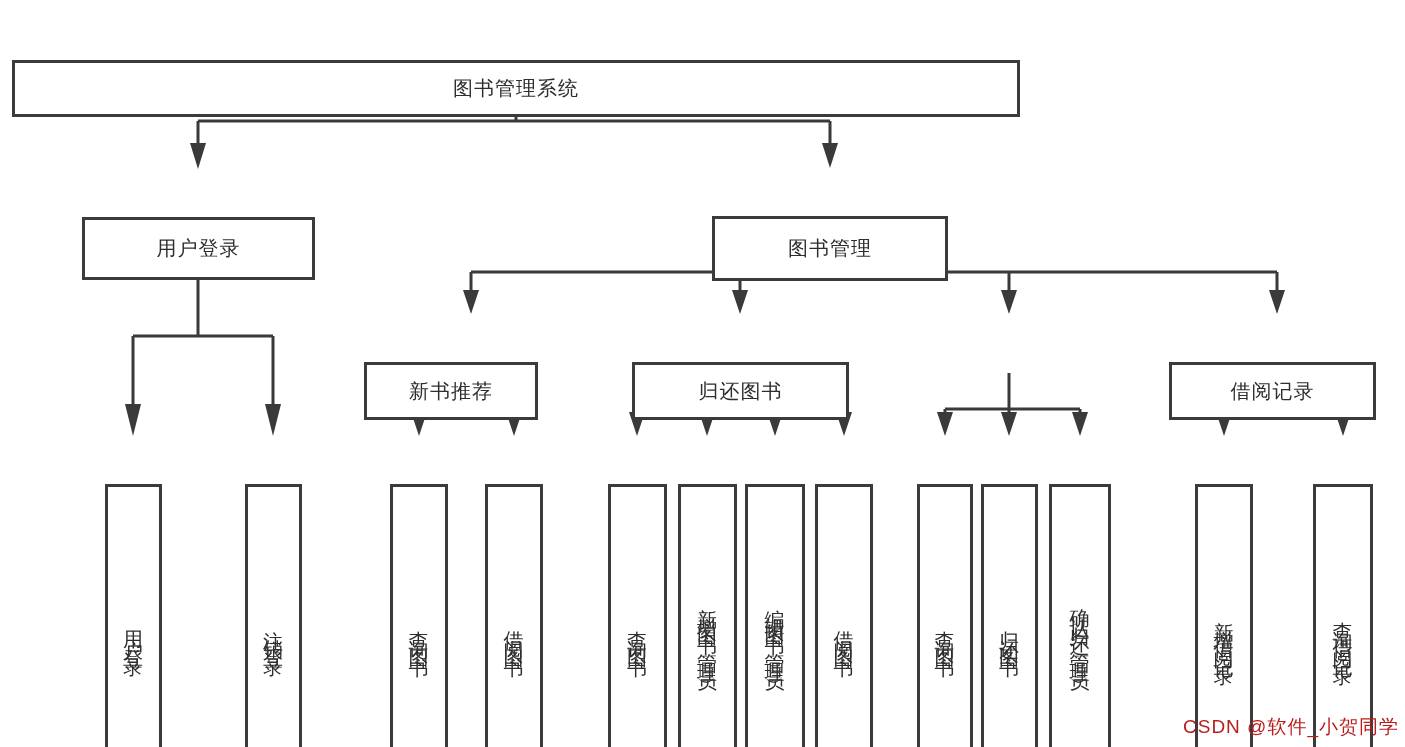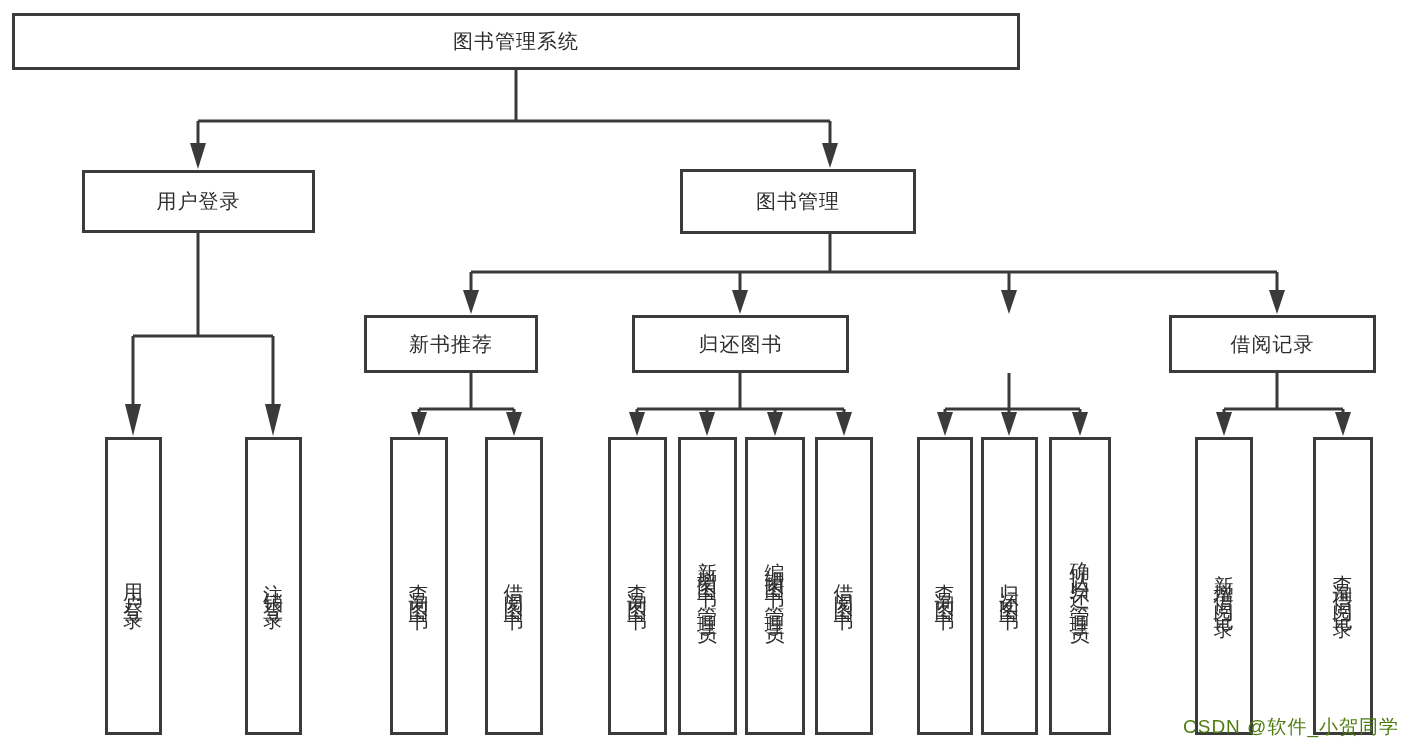--- a/index.html
+++ b/index.html
@@ -20,41 +20,42 @@
     z-index: 0;
   }
   .node {
     position: absolute;
     background: #ffffff;
     border: 3px solid #3b3b3b;
     display: flex;
     align-items: center;
     justify-content: center;
     z-index: 1;
+    margin-top: 47px;
   }
   .hbox {
     font-size: 20px;
     letter-spacing: 1px;
     white-space: nowrap;
   }
   .vbox {
     top: 437px;
     height: 298px;
     writing-mode: vertical-rl;
     text-orientation: mixed;
     font-size: 20px;
     letter-spacing: 9px;
     line-height: 1;
   }
   .watermark {
     position: absolute;
     left: 1183px;
     top: 714px;
     font-size: 19px;
-    color: #4d7c0f;
+    color: #b91c1c;
     letter-spacing: 1px;
     white-space: nowrap;
     z-index: 2;
   }
 </style>
 </head>
 <body>
 
 <div class="canvas">
 
@@ -92,21 +93,21 @@
       <polygon points="1001,412 1017,412 1009,436"></polygon>
       <polygon points="1072,412 1088,412 1080,436"></polygon>
       <polygon points="1216,412 1232,412 1224,436"></polygon>
       <polygon points="1335,412 1351,412 1343,436"></polygon>
     </g>
   </svg>
 
   <div class="node hbox" style="left:12px; top:13px; width:1008px; height:57px;">图书管理系统</div>
 
   <div class="node hbox" style="left:82px; top:170px; width:233px; height:63px;">用户登录</div>
-  <div class="node hbox" style="left:680px; top:169px; width:236px; height:65px;">图书管理</div>
+  <div class="node hbox" style="left:712px; top:169px; width:236px; height:65px;">图书管理</div>
 
   <div class="node hbox" style="left:364px; top:315px; width:174px; height:58px;text-align:right;">新书推荐</div>
   <div class="node hbox" style="left:632px; top:315px; width:217px; height:58px;">归还图书</div>
   <div class="node hbox" style="left:1169px; top:315px; width:207px; height:58px;">借阅记录</div>
 
   <div class="node vbox" style="left:105px; width:57px;">用户登录</div>
   <div class="node vbox" style="left:245px; width:57px;">注销登录</div>
   <div class="node vbox" style="left:390px; width:58px;">查询图书</div>
   <div class="node vbox" style="left:485px; width:58px;">借阅图书</div>
   <div class="node vbox" style="left:608px; width:59px;">查询图书</div>

